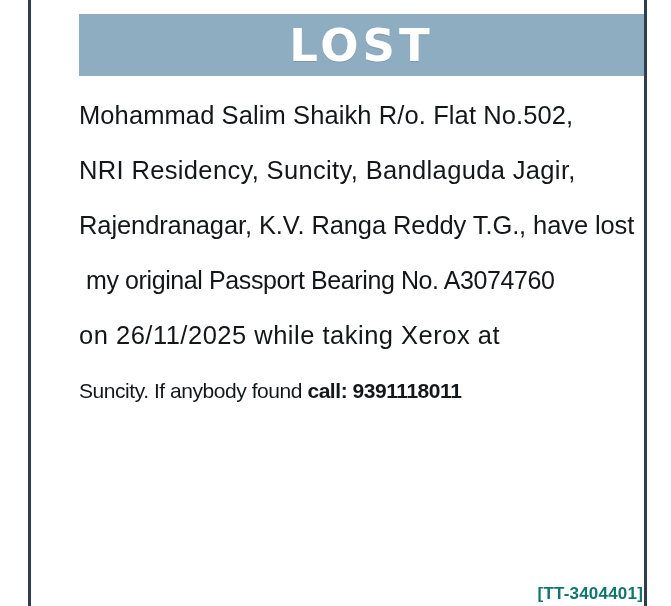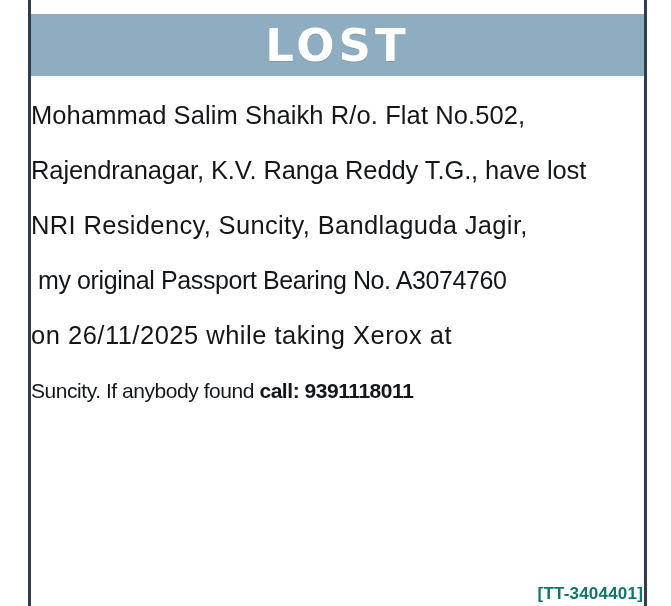--- a/index.html
+++ b/index.html
@@ -32,20 +32,21 @@
   }
   .rule.left  { left: 28px; }
   .rule.right { right: 24px; }
 
   .ad-body {
     position: absolute;
     left: 31px;
     right: 27px;
     top: 0;
     bottom: 0;
+    padding-left: 48px;
   }
 
   
   .banner {
     margin-top: 14px;
     height: 62px;
     background: #8fadc0;
     display: flex;
     align-items: center;
     justify-content: center;
@@ -105,22 +106,22 @@
   <div class="rule right"></div>
 
   <div class="ad-body">
 
     <div class="banner">
       <span class="banner-text">LOST</span>
     </div>
 
     <div class="copy">
       <span class="line l2">Mohammad Salim Shaikh R/o. Flat No.502,</span>
+      <span class="line l3">NRI Residency, Suncity, Bandlaguda Jagir,</span>
       <span class="line l4">Rajendranagar, K.V. Ranga Reddy T.G., have lost</span>
-      <span class="line l3">NRI Residency, Suncity, Bandlaguda Jagir,</span>
       <span class="line l5">my original Passport Bearing No. A3074760</span>
       <span class="line l6">on 26/11/2025 while taking Xerox at</span>
       <span class="line l7">
         <span>Suncity. If anybody found </span><span class="b">call: 9391118011</span>
       </span>
     </div>
 
   </div>
 
   <div class="refcode">[TT-3404401]</div>

